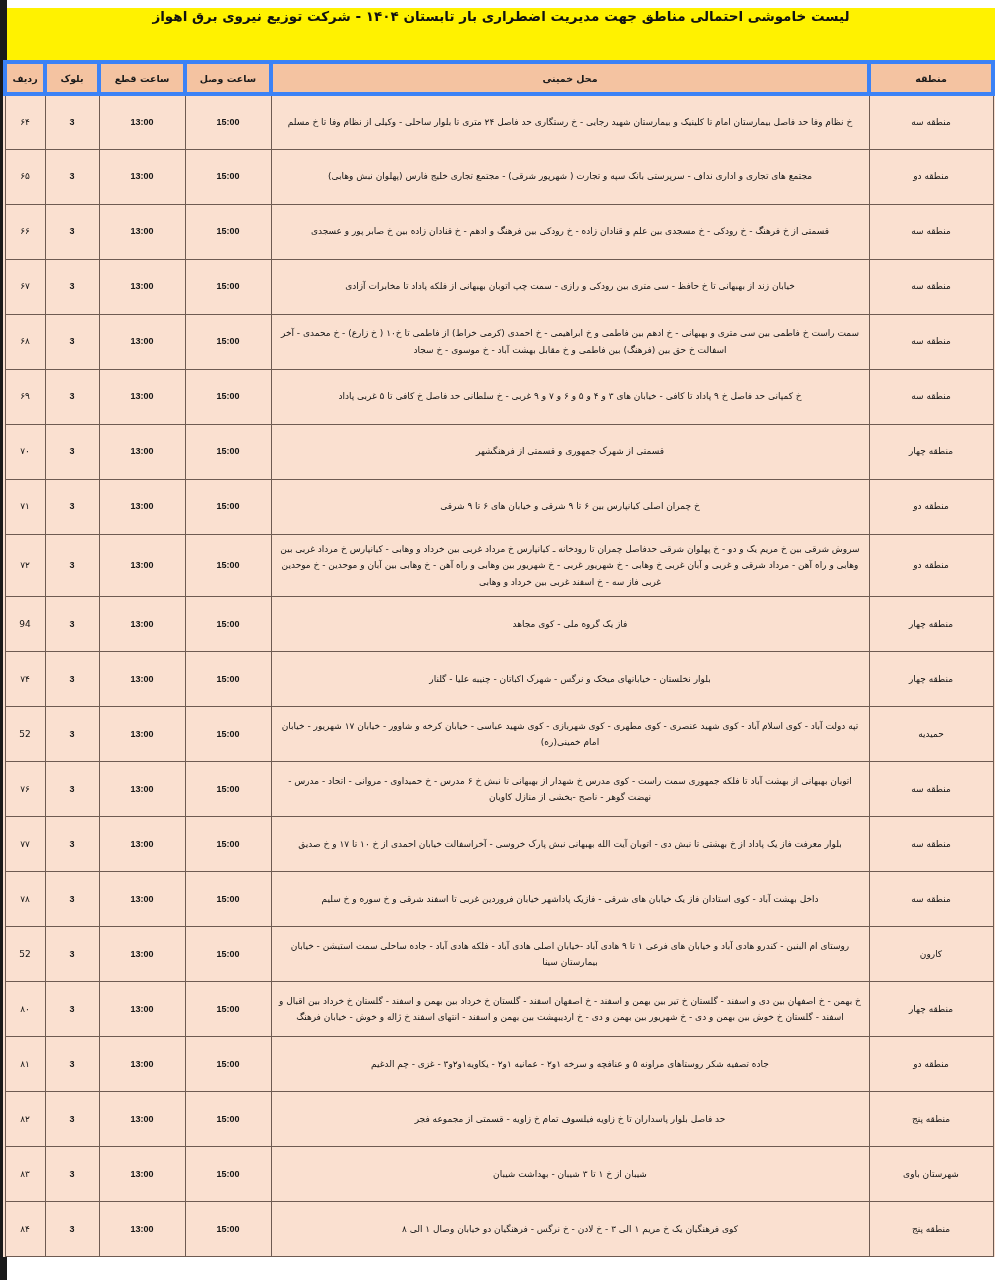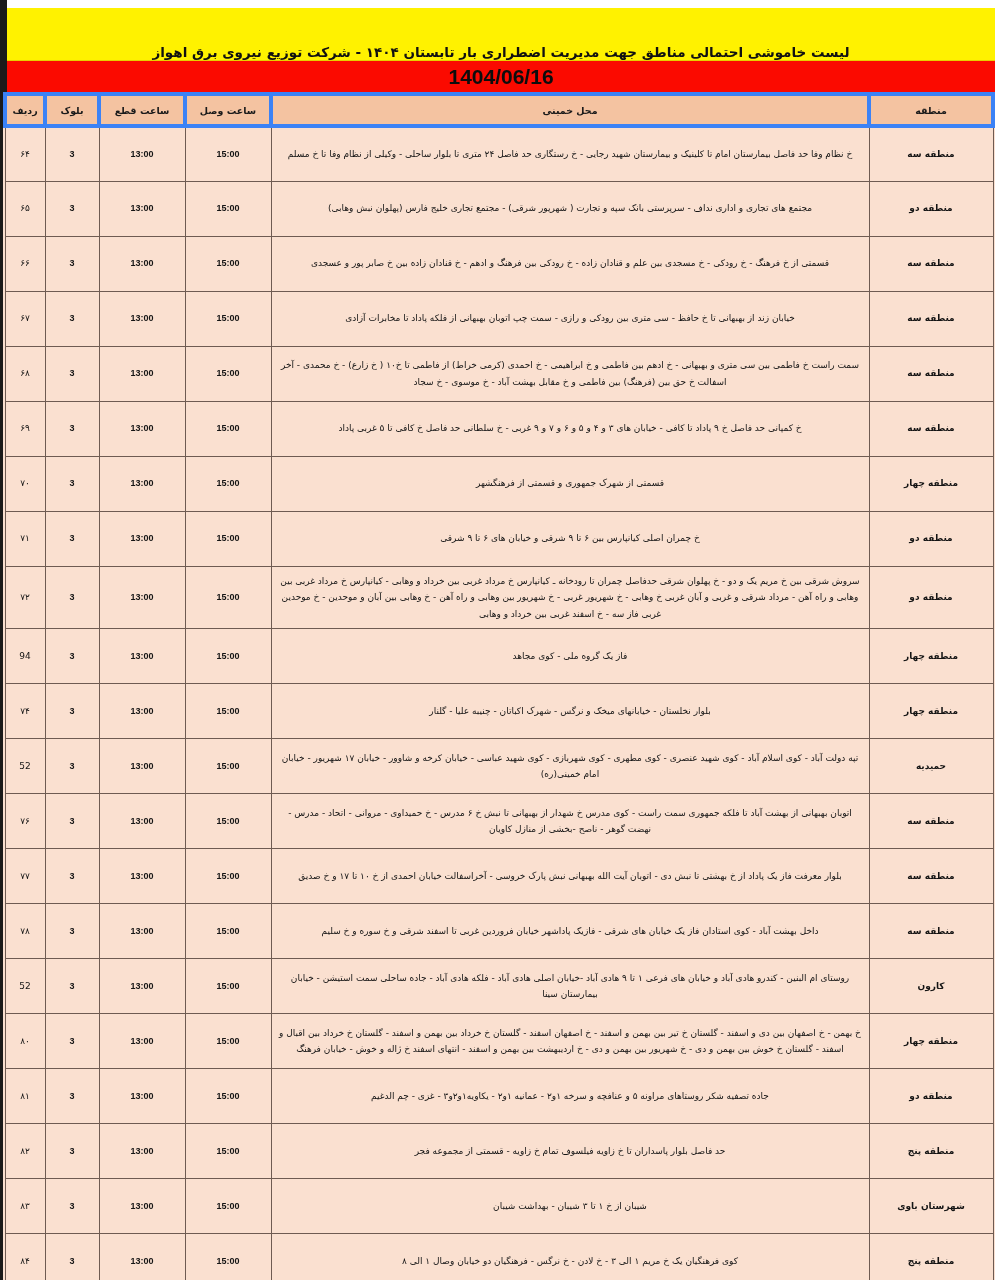--- a/index.html
+++ b/index.html
@@ -31,21 +31,21 @@
     left: 7px;
     top: 8px;
     width: 988px;
     box-sizing: border-box;
   }
   .title-banner {
     background: #fff200;
     width: 100%;
     height: 52px;
     display: flex;
-    align-items: flex-end;
+    align-items: flex-start;
     justify-content: center;
     box-sizing: border-box;
   }
   .title-banner .title-text {
     font-size: 13.5px;
     font-weight: bold;
     color: #111111;
     letter-spacing: 0;
     line-height: 1.2;
     text-align: center;
@@ -121,39 +121,36 @@
     font-family: "Liberation Sans", sans-serif;
   }
   td.cell-desc {
     font-size: 9px;
     text-align: center;
     line-height: 1.95;
     padding: 5px 10px;
   }
   td.cell-region {
     font-size: 9.5px;
-    font-weight: bold;
+    font-weight: normal;
   }
 </style>
 </head>
 <body>
 
 <div id="page">
 
   <div class="edge-bar"></div>
 
   <div class="sheet">
 
     <div class="title-banner">
       <div class="title-text">لیست خاموشی احتمالی مناطق جهت مدیریت اضطراری بار تابستان ۱۴۰۴ - شرکت توزیع نیروی برق اهواز</div>
     </div>
 
-    <div class="date-banner">
-      <div class="date-text">1404/06/16</div>
-    </div>
 
     <table class="outage">
       <colgroup>
         <col class="c-region">
         <col class="c-desc">
         <col class="c-on">
         <col class="c-off">
         <col class="c-block">
         <col class="c-radif">
       </colgroup>

